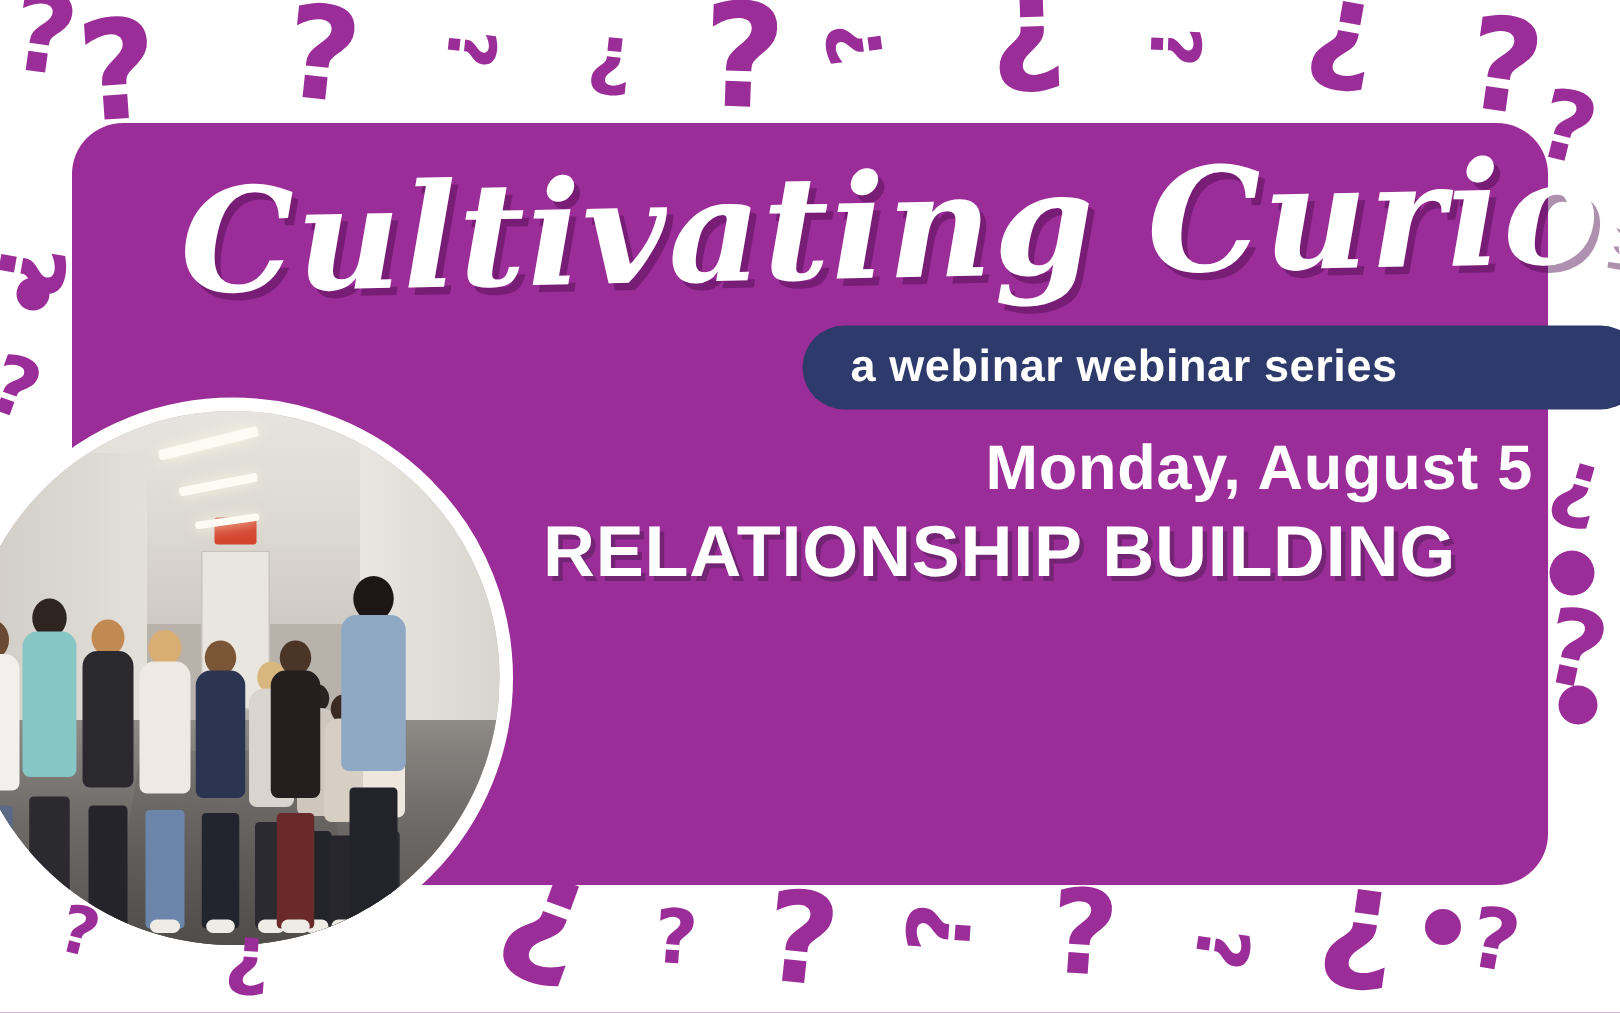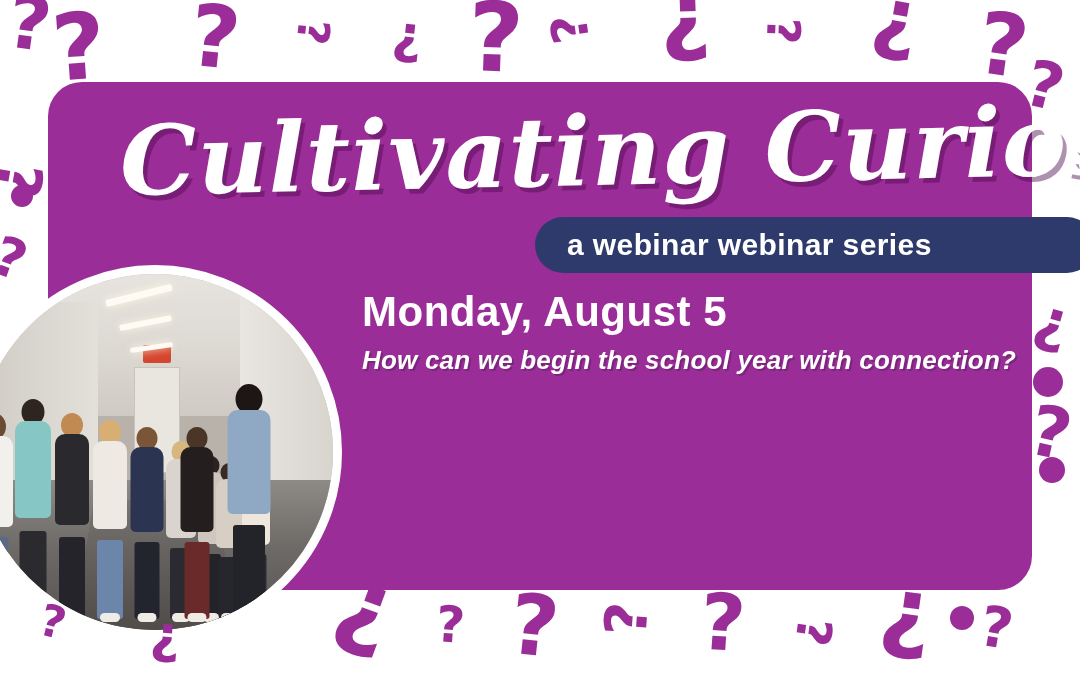--- a/index.html
+++ b/index.html
@@ -70,20 +70,21 @@
   
   #details { position:absolute; left:362px; top:288px; width:660px; }
 
   .dline {
     color:#ffffff;
     font-weight:700;
     font-size:42px;
     line-height:1.13;
     letter-spacing:.5px;
     white-space:nowrap;
+    text-align:right;
   }
 
   #topic {
     margin-top:8px;
     color:#ffffff;
     font-weight:700;
     font-size:48px;
     letter-spacing:.5px;
     line-height:1.1;
     text-shadow:3px 3px 0 rgba(60,25,70,.42);
@@ -180,21 +181,21 @@
   <div id="card"></div>
 
   <div id="title">Cultivating Curiosity</div>
 
   <div id="pill">
     <span>a webinar webinar series</span>
   </div>
 
   <div id="details">
     <div class="dline">Monday, August 5</div>
-    <div id="tagline">How can we begin the school year with connection?</div>
+    <div id="topic">RELATIONSHIP BUILDING</div>
   </div>
 
 
   <div id="photo">
     <div id="photoInner">
       <div class="ceil"></div>
       <div class="wallL"></div>
       <div class="wallR"></div>
       <div class="door"></div>
       <div class="exit"></div>

